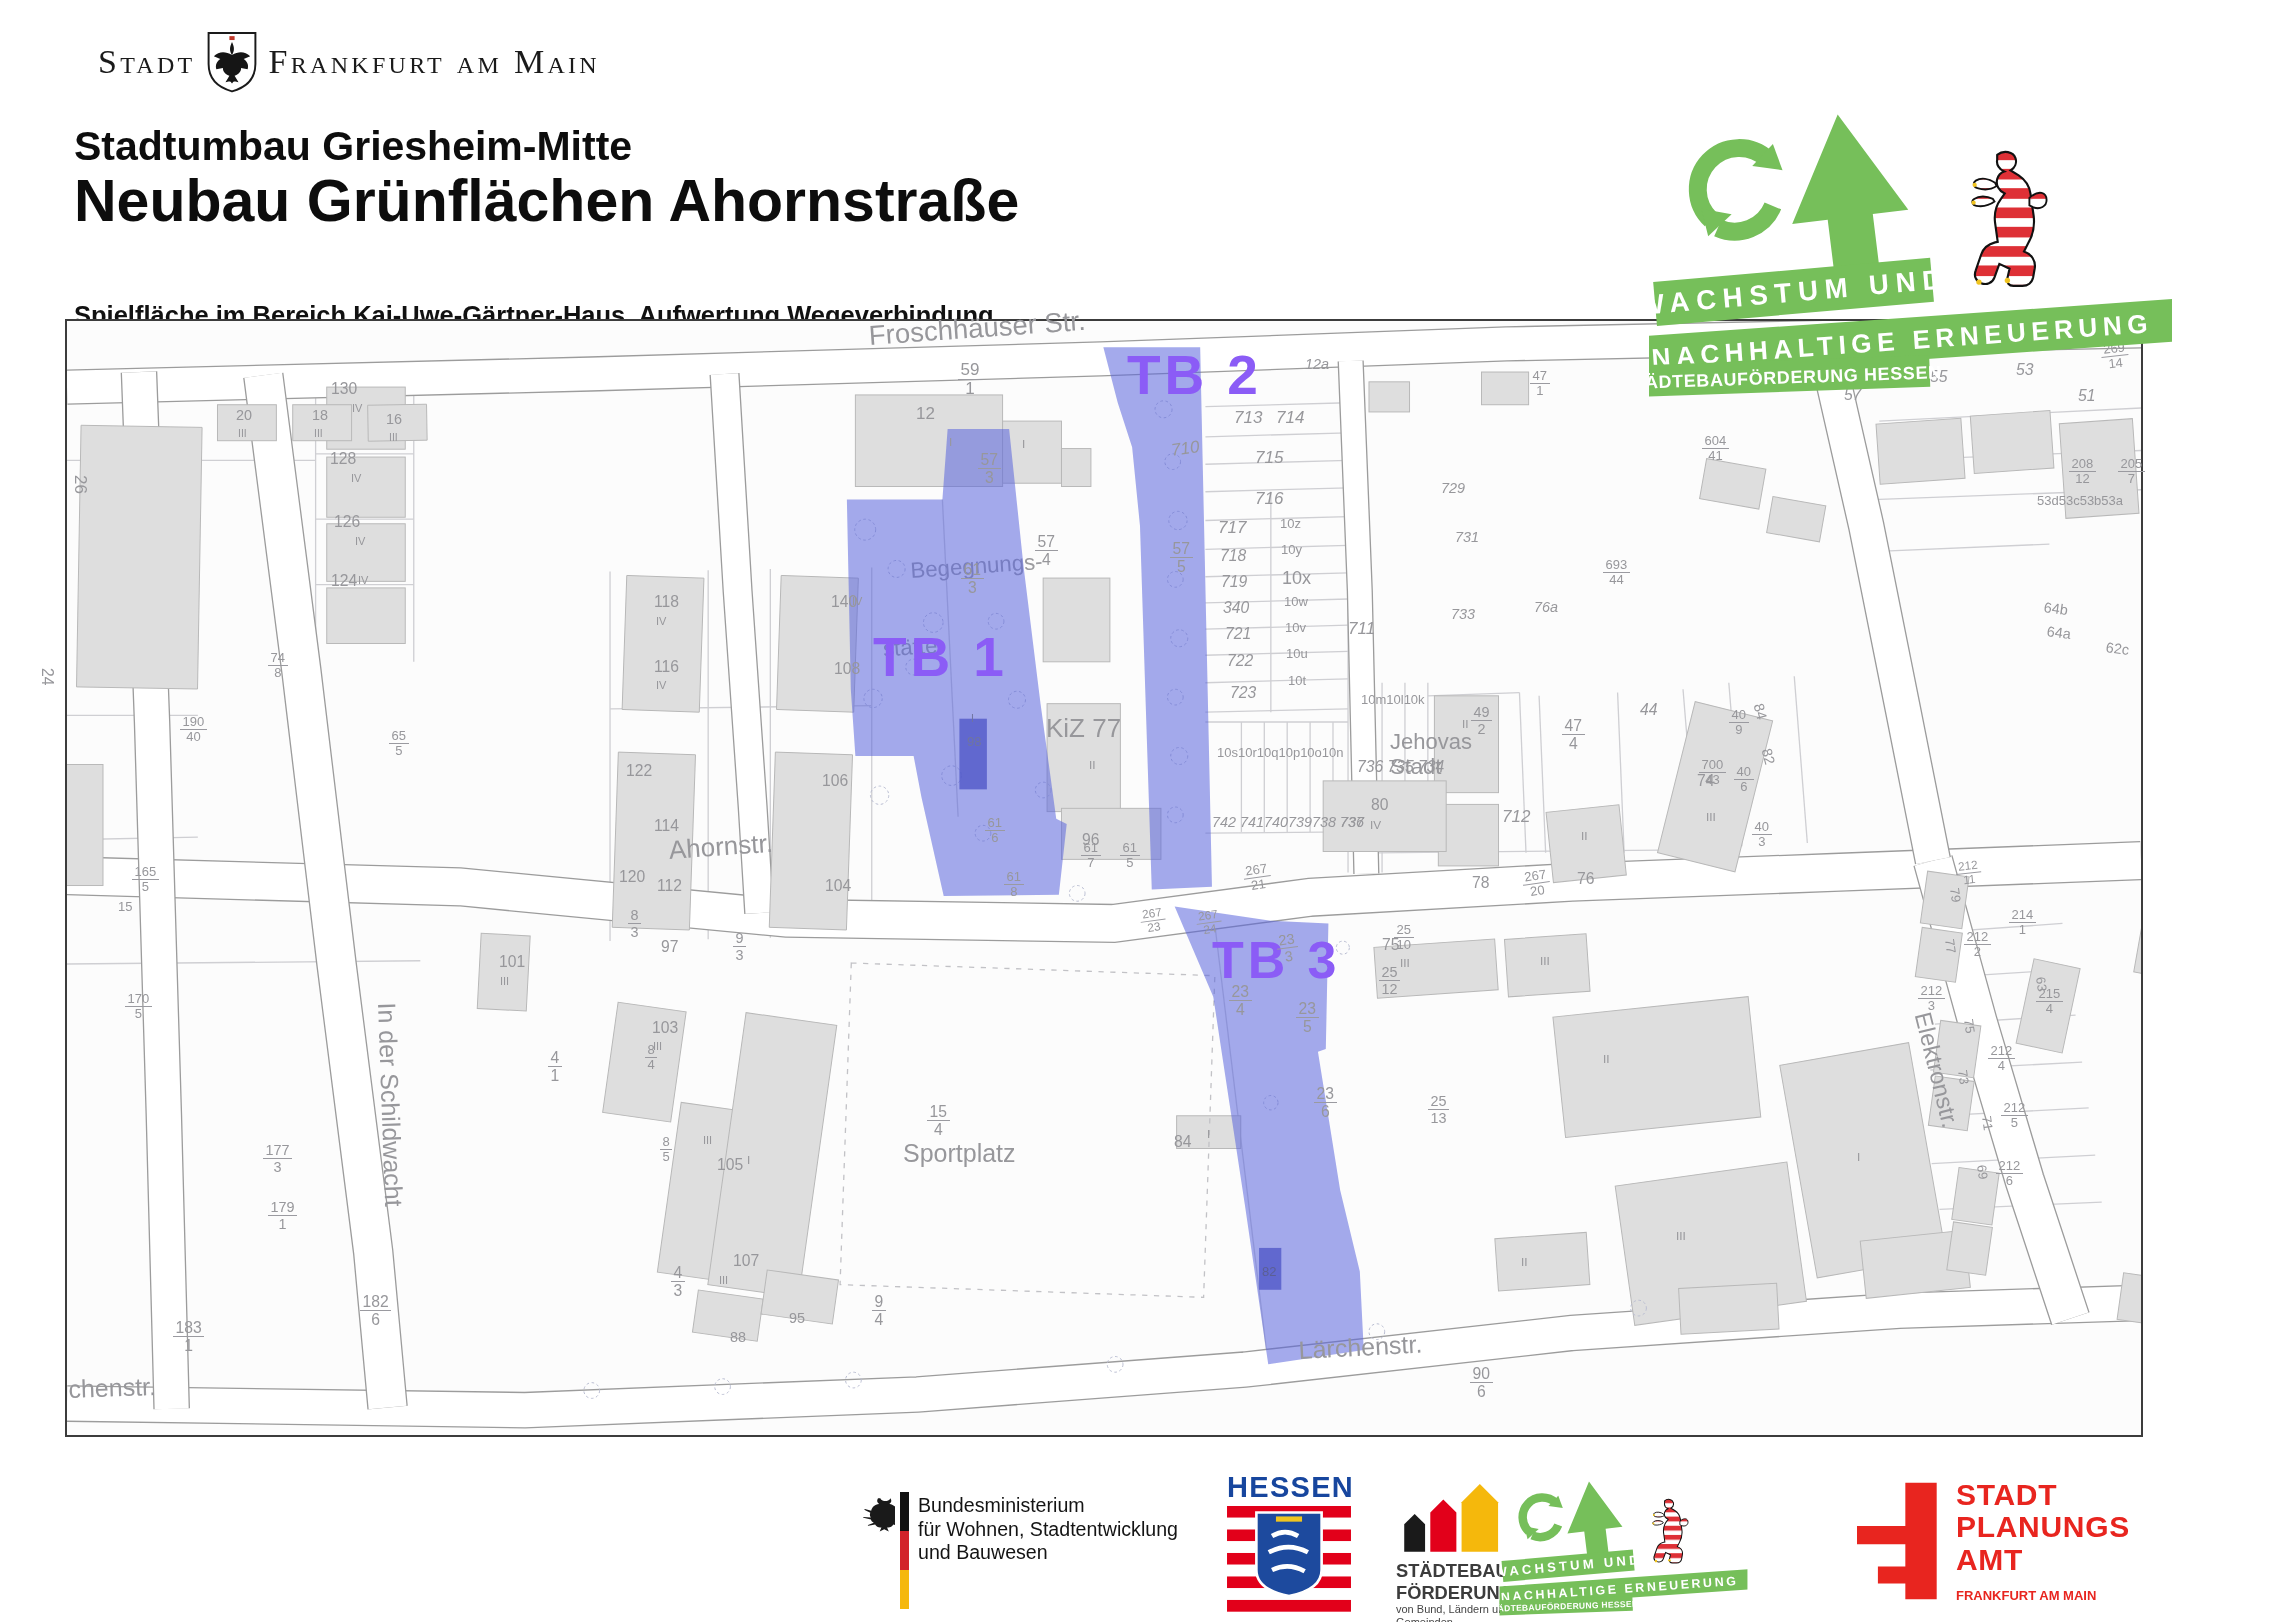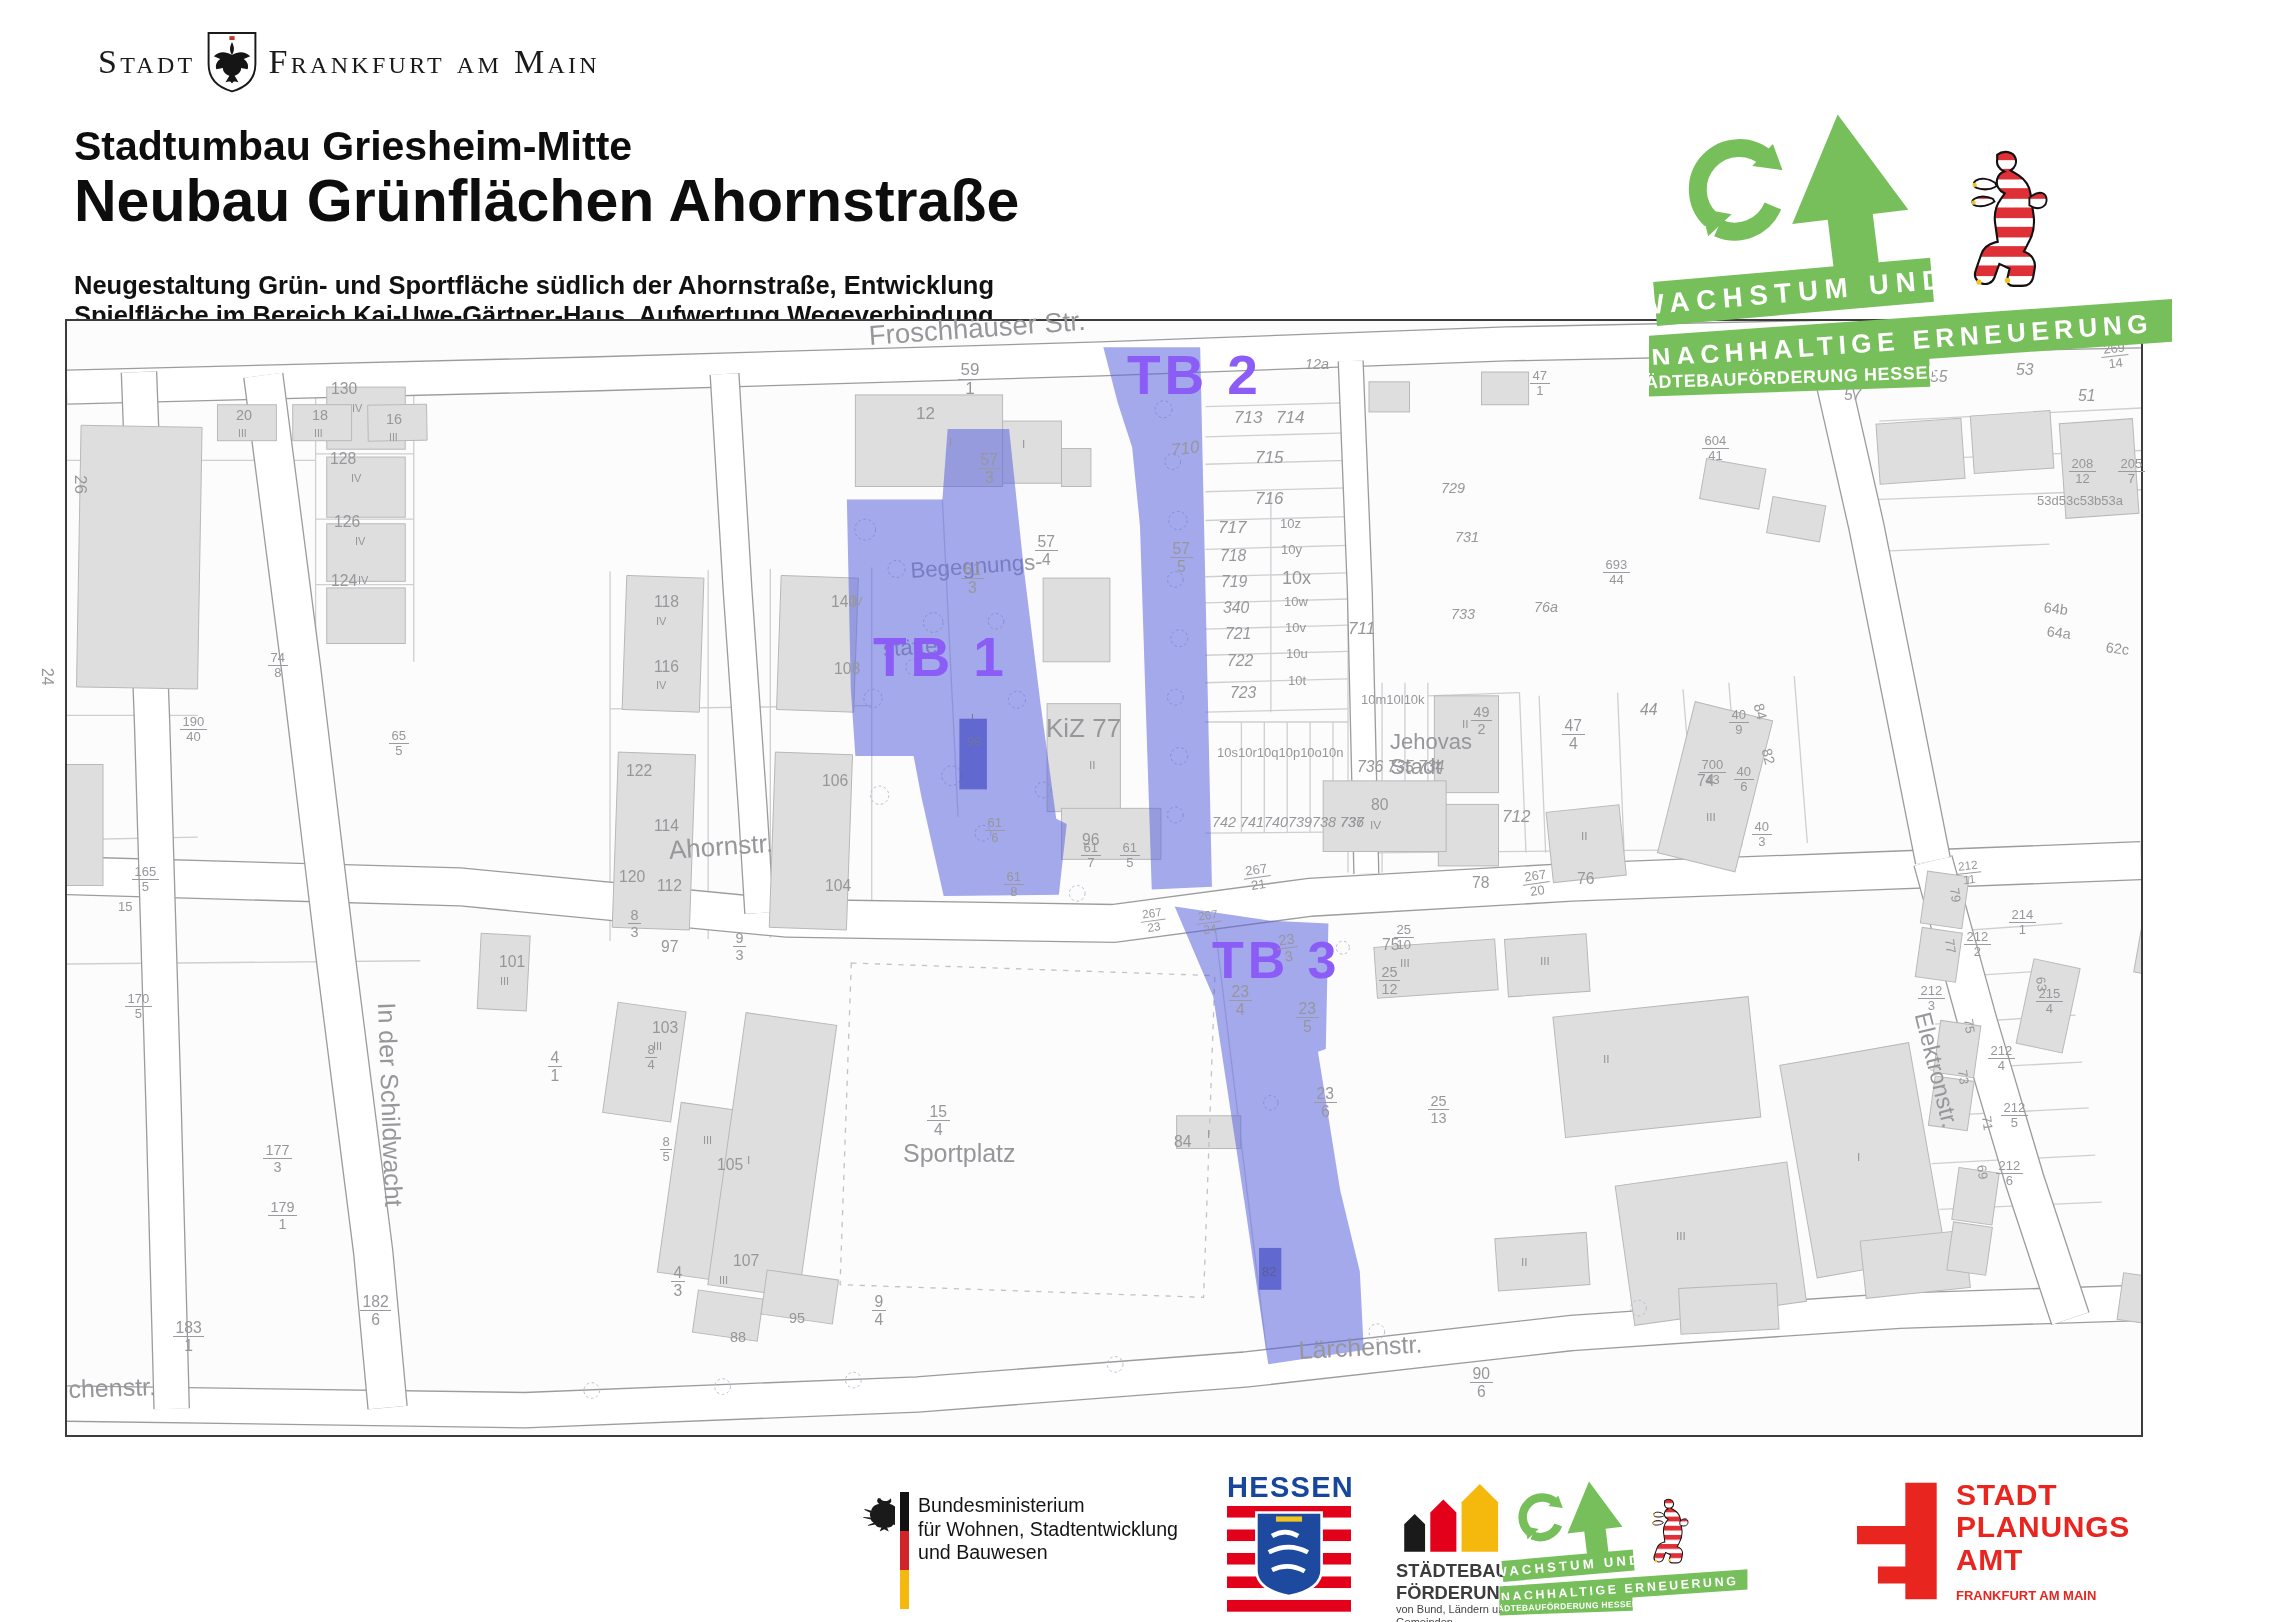--- a/index.html
+++ b/index.html
@@ -43,21 +43,20 @@
     <svg width="52" height="63" viewBox="0 0 80 96">
       <path d="M4,4 h72 v48 q0,32 -36,42 q-36,-10 -36,-42 z" fill="#fff" stroke="#1a1a1a" stroke-width="3"></path>
       <rect x="36" y="9" width="8" height="6" fill="#c0392b"></rect>
       <path d="M40,18 c-4,8 -4,14 0,20 c-10,-6 -20,-6 -28,2 l10,4 c-6,4 -8,10 -6,16 l10,-2 c0,6 4,10 10,12 l-6,10 c6,-2 8,-2 10,2 c2,-4 4,-4 10,-2 l-6,-10 c6,-2 10,-6 10,-12 l10,2 c2,-6 0,-12 -6,-16 l10,-4 c-8,-8 -18,-8 -28,-2 c4,-6 4,-12 0,-20 z" fill="#151515"></path>
     </svg>
     <span class="citword">Frankfurt am Main</span>
   </div>
 
   <div id="project">Stadtumbau Griesheim-Mitte</div>
   <div id="maintitle">Neubau Grünflächen Ahornstraße</div>
-  <div class="subtitle" style="top:271px">Neugestaltung Grün- und Sportfläche südlich der Ahornstraße, Entwicklung</div>
   <div class="subtitle" style="top:301px">Spielfläche im Bereich Kai-Uwe-Gärtner-Haus, Aufwertung Wegeverbindung</div>
 
   <div id="map-frame">
     <svg id="map-svg" viewBox="100 487 3170 1703" preserveAspectRatio="none">
         <line x1="1840" y1="618" x2="2058" y2="612" stroke="#cfcfd3" stroke-width="2"></line>
         <line x1="1840" y1="664" x2="2058" y2="658" stroke="#cfcfd3" stroke-width="2"></line>
         <line x1="1840" y1="706" x2="2058" y2="700" stroke="#cfcfd3" stroke-width="2"></line>
         <line x1="1840" y1="748" x2="2058" y2="742" stroke="#cfcfd3" stroke-width="2"></line>
         <line x1="1840" y1="792" x2="2058" y2="786" stroke="#cfcfd3" stroke-width="2"></line>
         <line x1="1840" y1="836" x2="2058" y2="830" stroke="#cfcfd3" stroke-width="2"></line>

